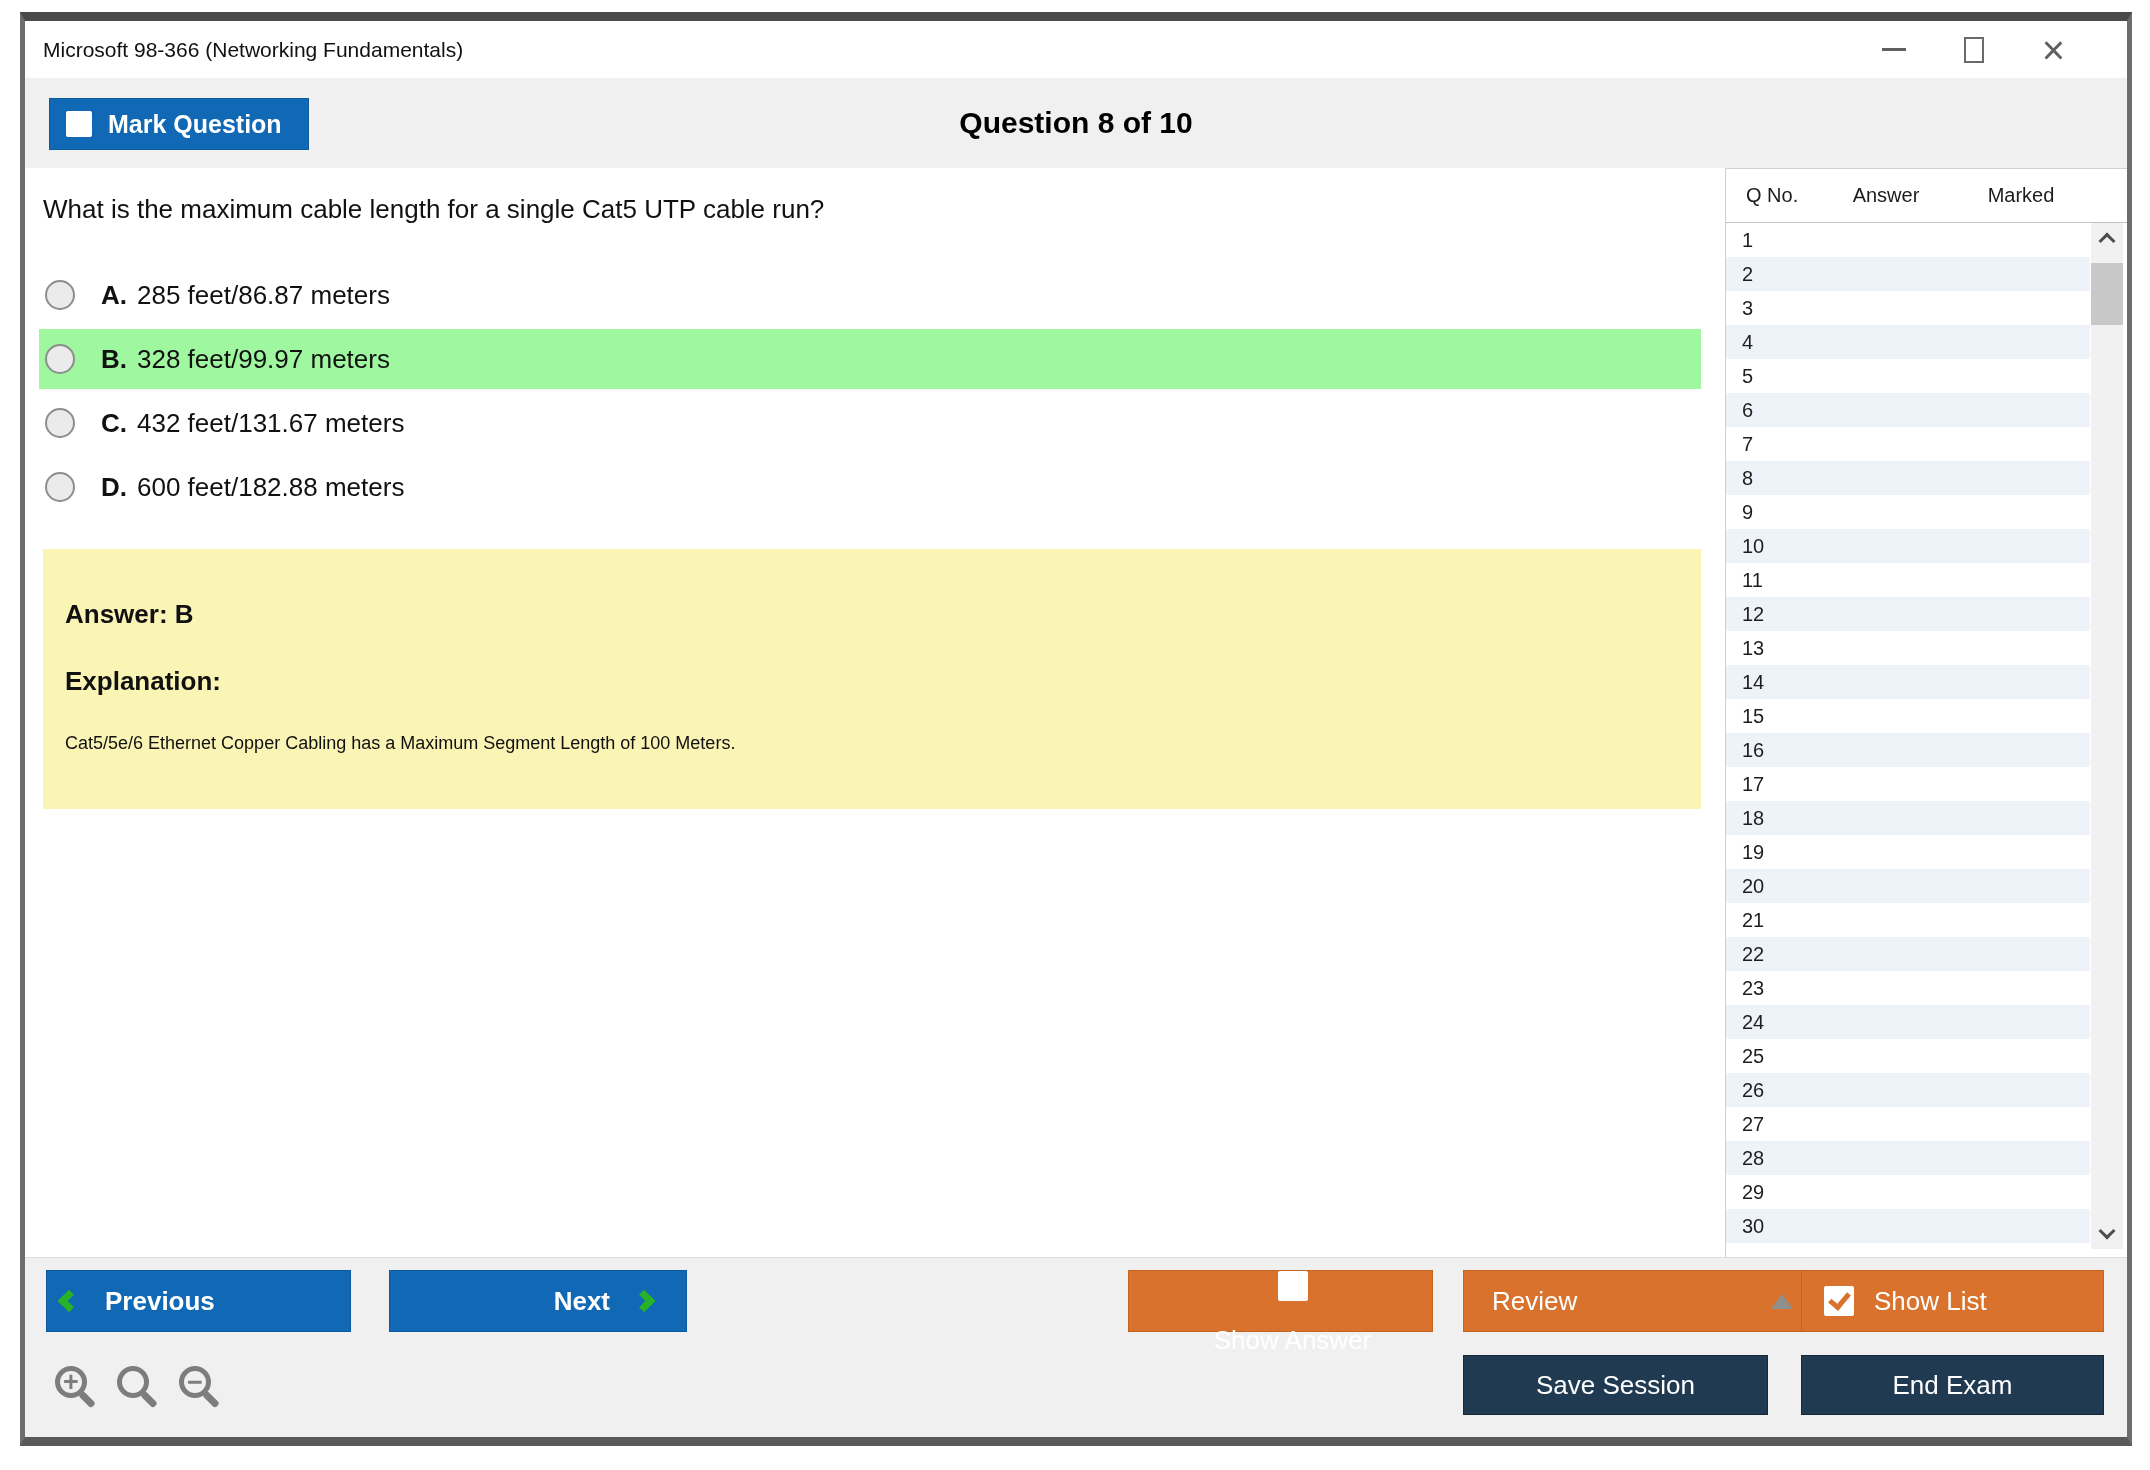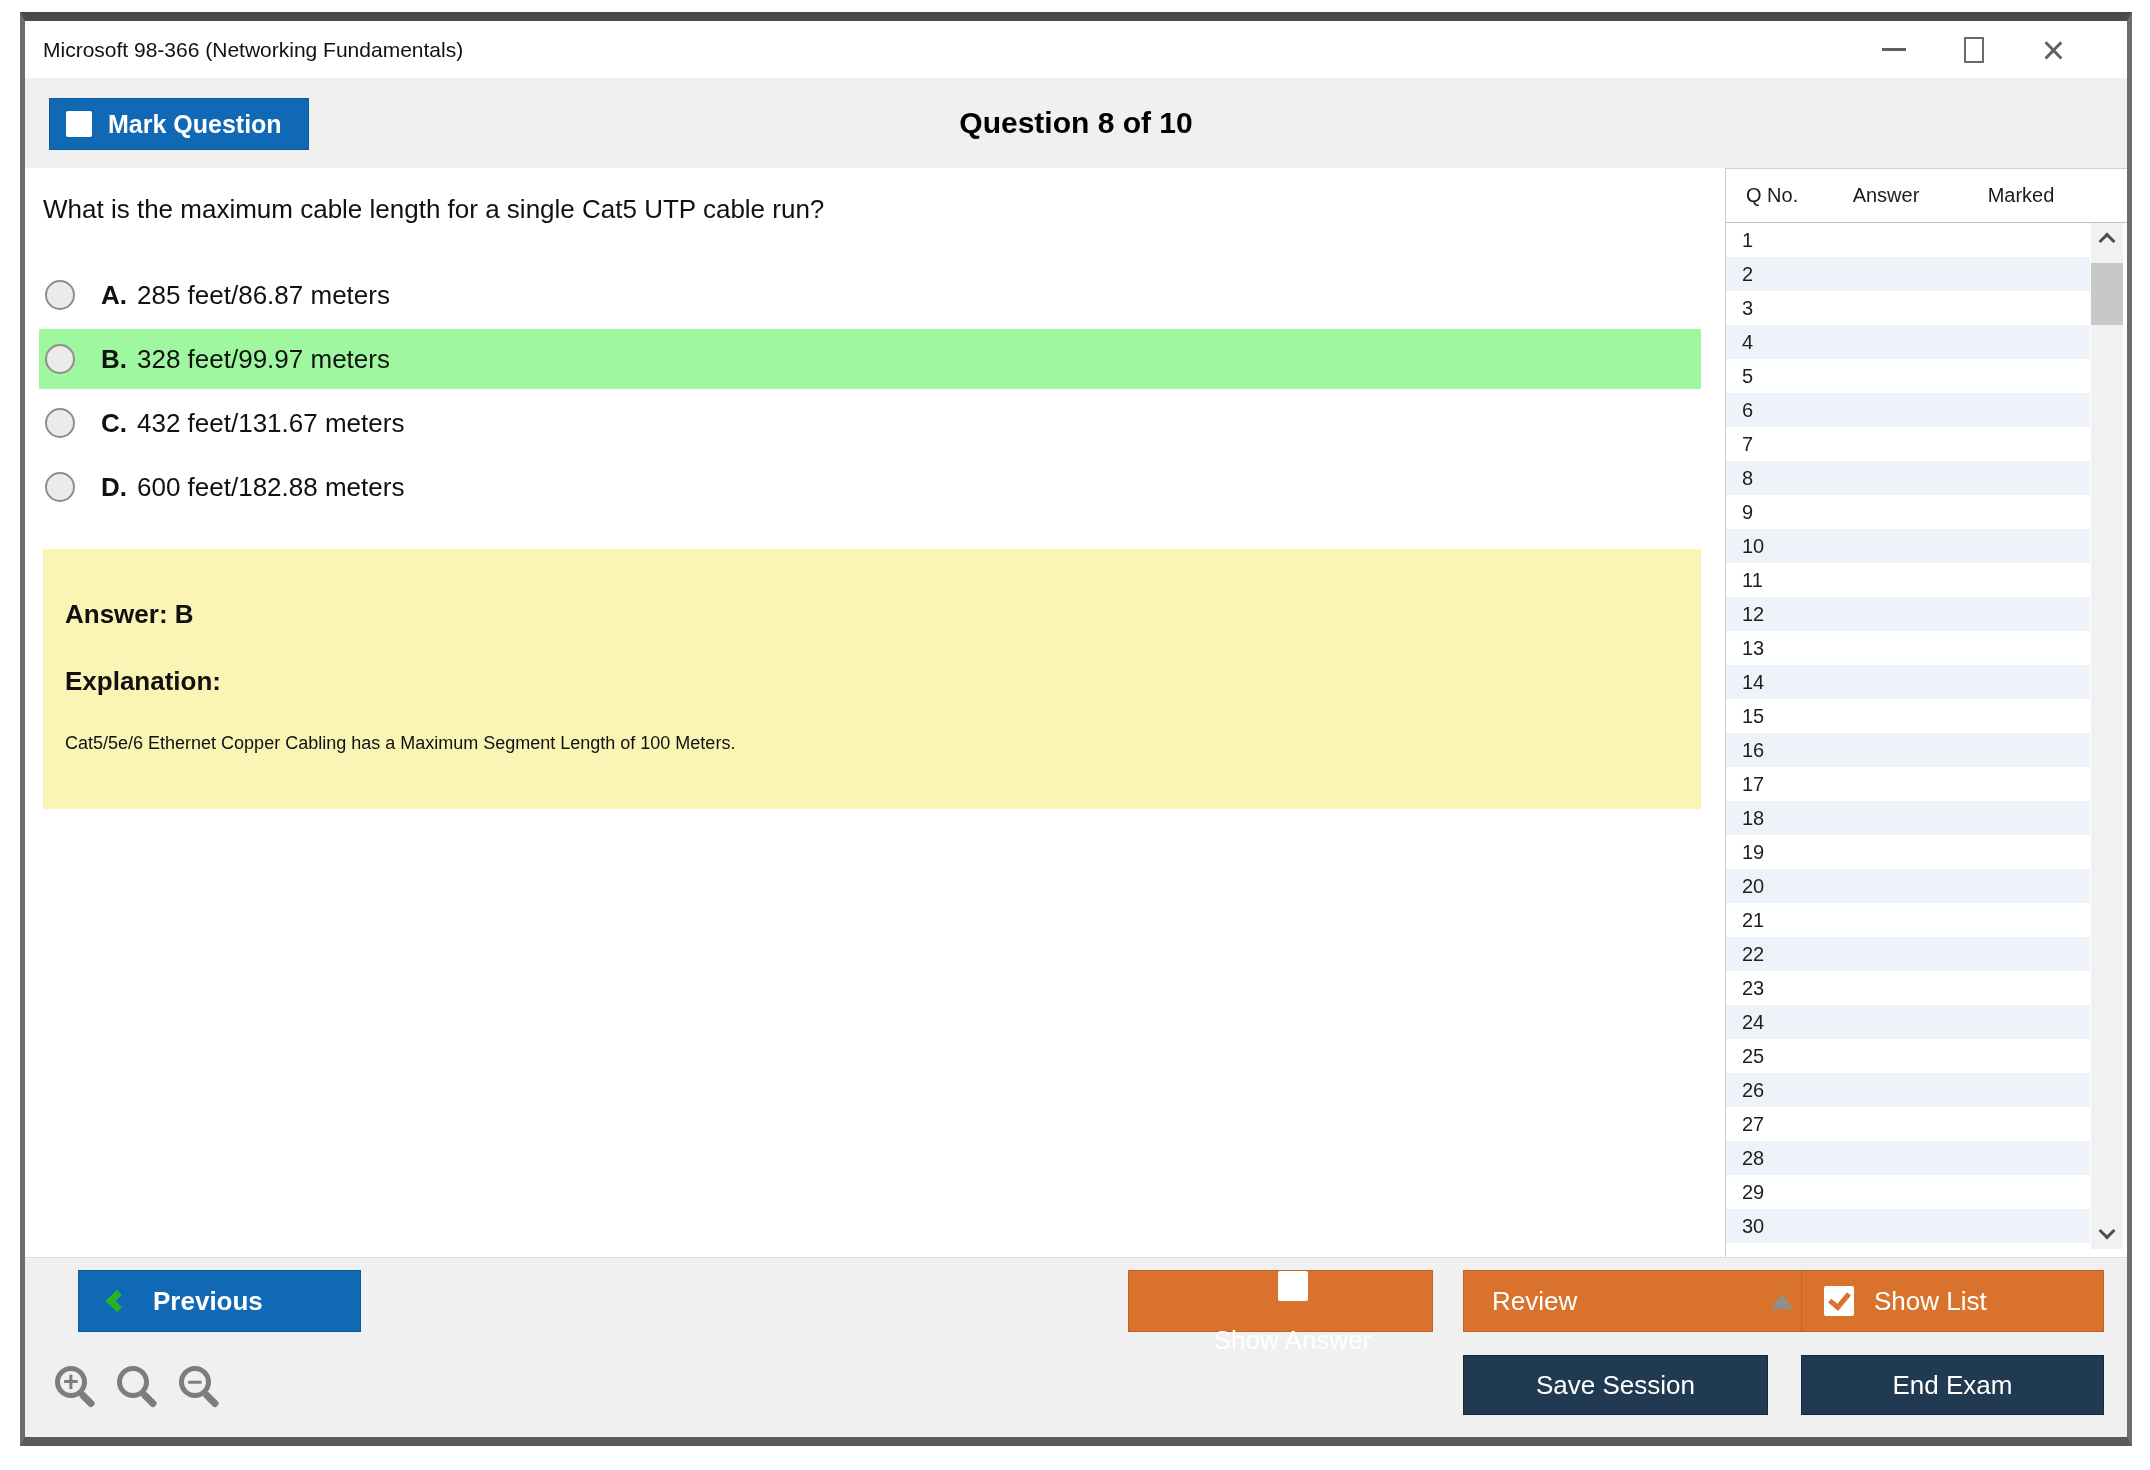--- a/index.html
+++ b/index.html
@@ -76,21 +76,21 @@
   .sb-thumb { position:absolute; left:0; top:40px; width:100%; height:62px; background:#c8c8c8; }
 
   
   .footer { height:180px; background:#f0f0f0; border-top:1px solid #dcdcdc;
             position:relative; flex:0 0 auto; }
   .fbtn { position:absolute; display:flex; align-items:center; color:#fff; cursor:default; }
   .blue { background:#1169b5; border:1px solid #0d5a9d; }
   .orange { background:#d9722c; border:1px solid #c4641f; }
   .navy { background:#203a52; border:1px solid #16293b; }
 
-  .btn-prev { left:21px; top:12px; width:283px; height:62px; padding-left:30px; gap:28px;margin-left:32px; }
+  .btn-prev { left:21px; top:12px; width:305px; height:62px; padding-left:14px; gap:28px; }
   .btn-next { left:364px; top:12px; width:298px; height:62px; justify-content:flex-end;
               padding-right:34px; gap:26px; }
   .fbtn .blabel { font-size:26px; font-weight:bold; }
   .chev { width:16px; height:16px; border:solid #27b227; border-width:0 0 7px 7px; flex:0 0 auto; }
   .chev.left { transform:rotate(45deg); }
   .chev.right { transform:rotate(225deg); }
 
   .btn-show-answer { left:1103px; top:12px; width:305px; height:62px; padding-left:24px; gap:24px;flex-direction:column; }
   .btn-review { left:1438px; top:12px; width:361px; height:62px; padding-left:28px; }
   .btn-show-list { left:1776px; top:12px; width:303px; height:62px; padding-left:22px; gap:20px; }
@@ -282,20 +282,24 @@
           </span>
       </div>
     </div>
   </div>
 
   <div class="footer">
     <div class="fbtn blue btn-prev">
       <span class="chev left"></span>
       <span class="blabel">Previous</span>
     </div>
+    <div class="fbtn blue btn-next">
+      <span class="blabel">Next</span>
+      <span class="chev right"></span>
+    </div>
 
     <div class="fbtn orange btn-show-answer">
       <span class="cb-white"></span>
       <span class="olabel">Show Answer</span>
     </div>
     <div class="fbtn orange btn-review">
       <span class="olabel">Review</span>
       <span class="tri-up"></span>
     </div>
     <div class="fbtn orange btn-show-list">

